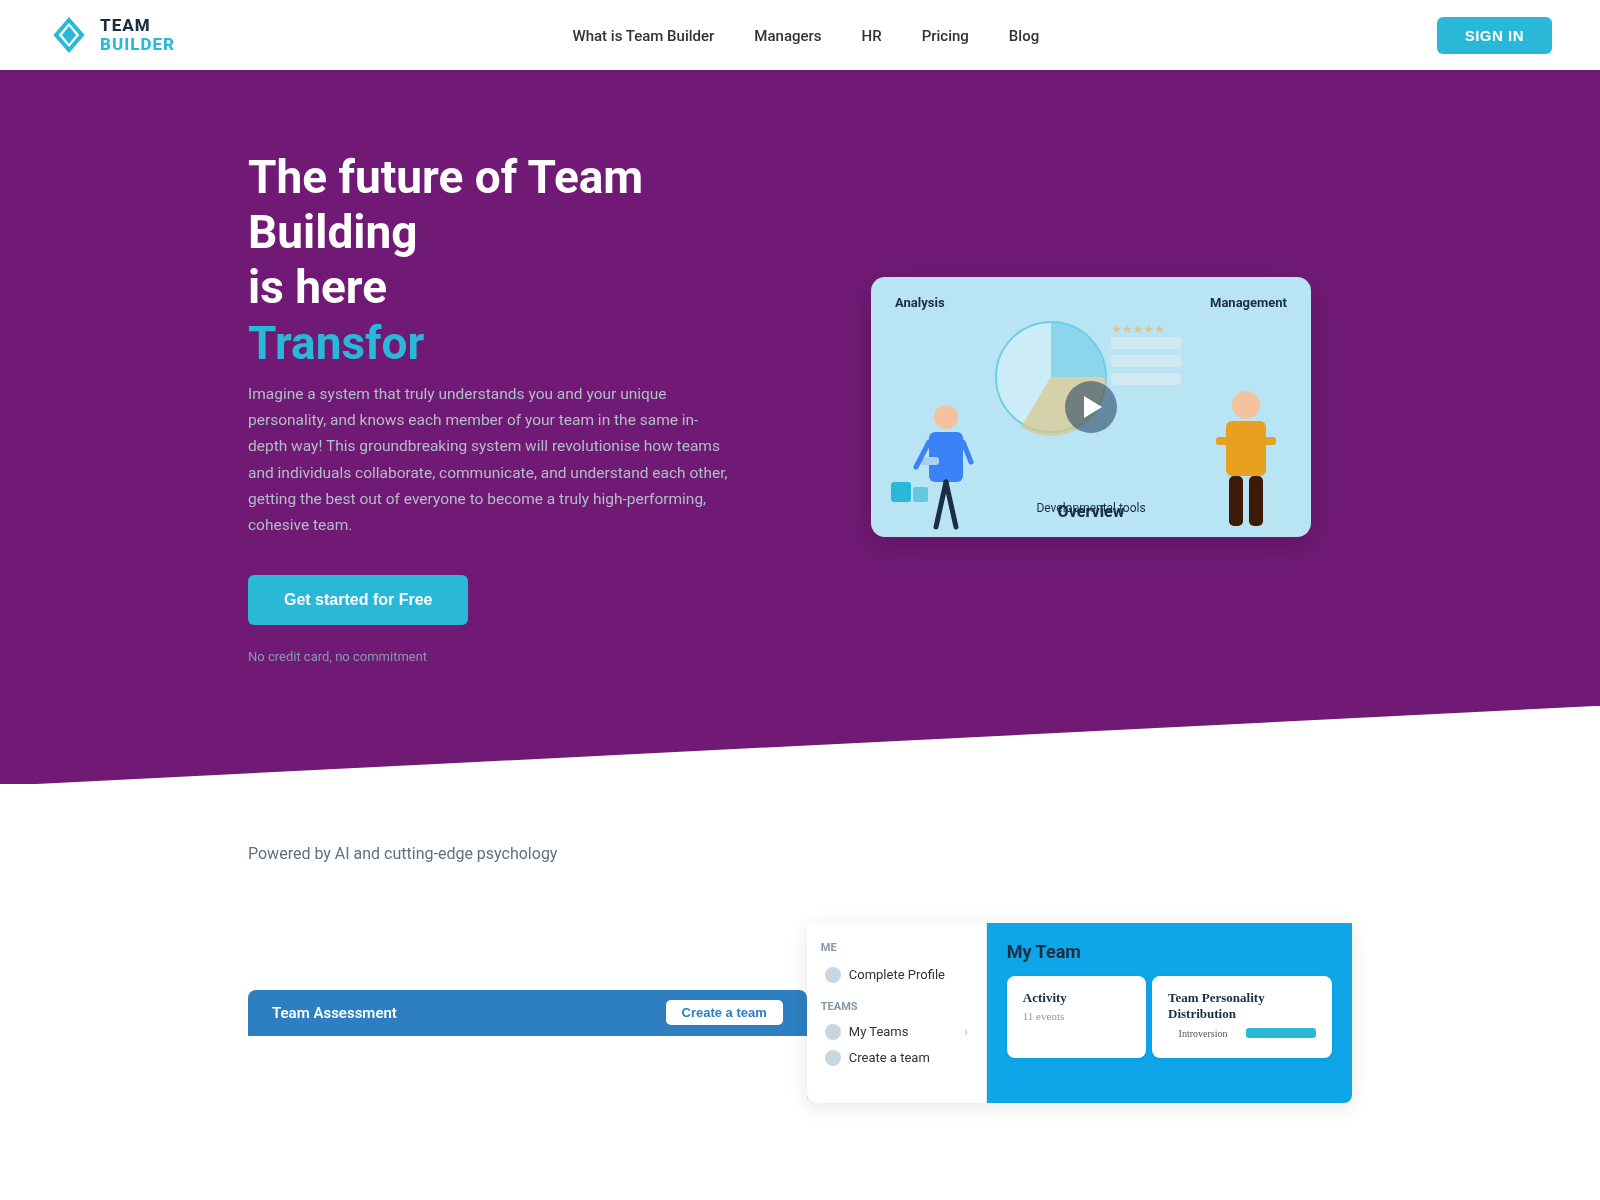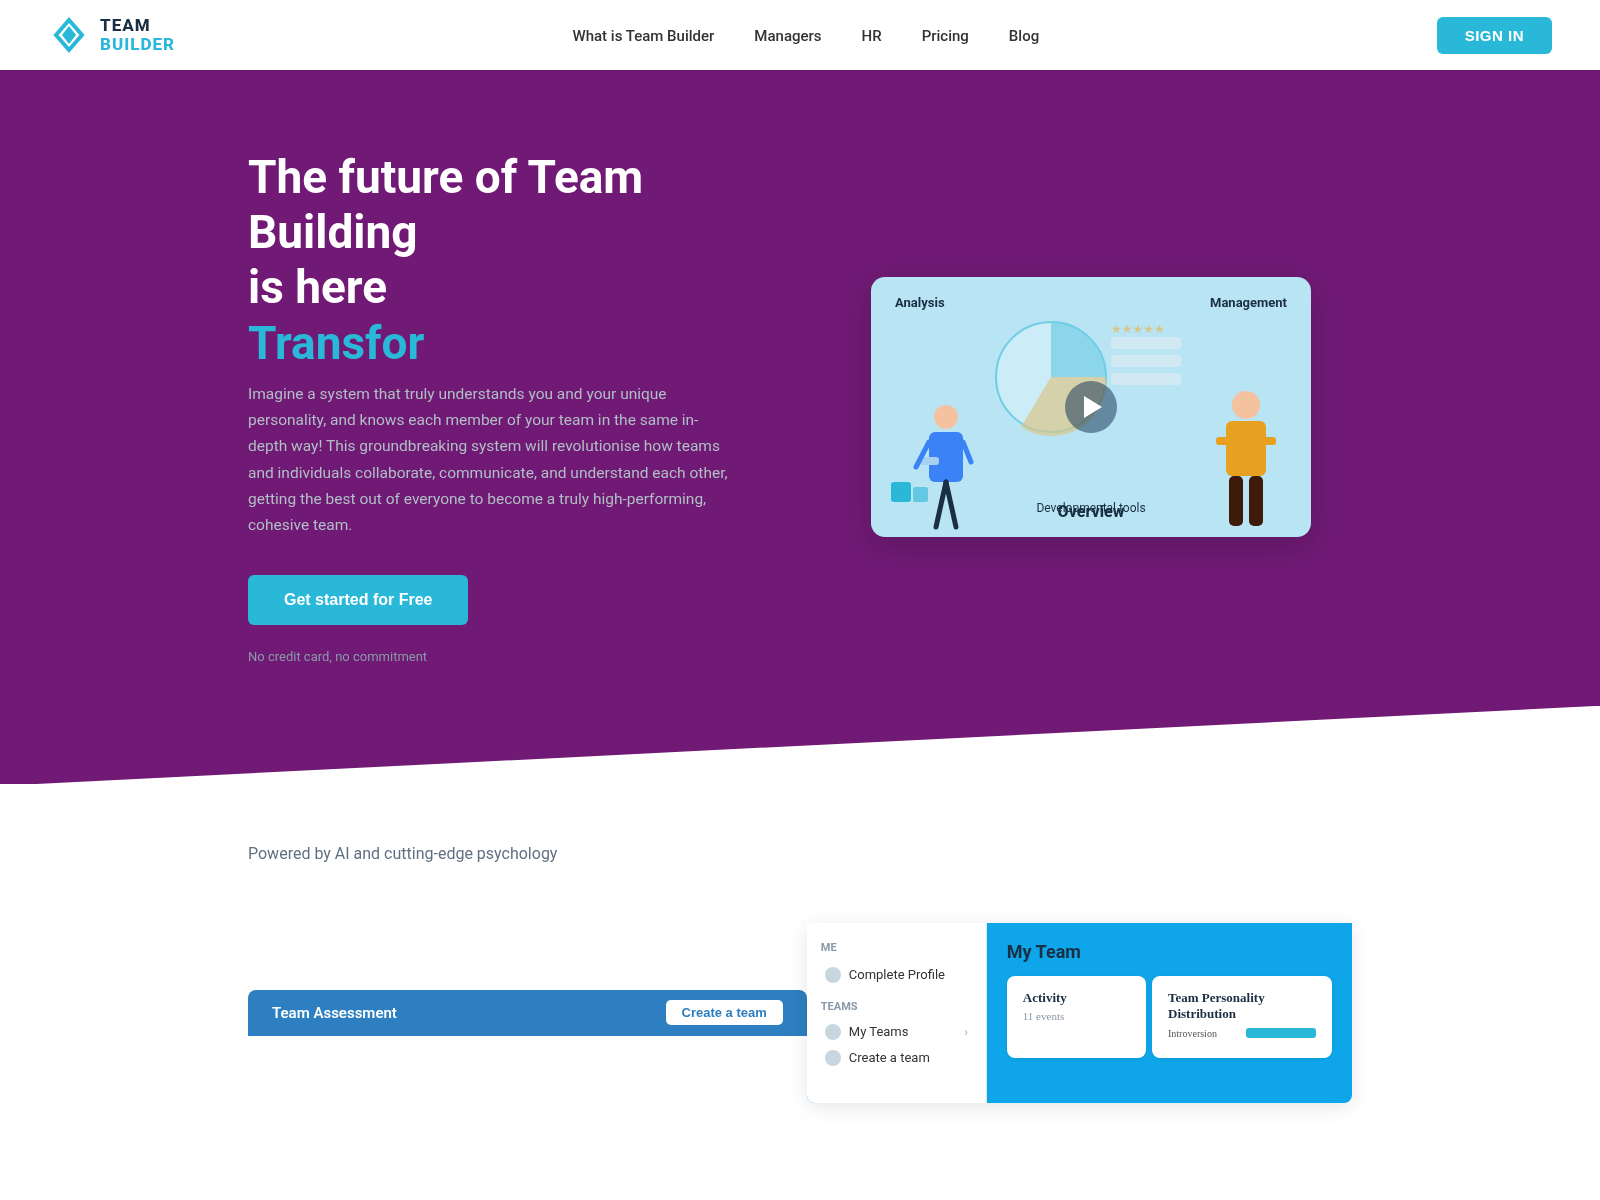--- a/index.html
+++ b/index.html
@@ -352,21 +352,21 @@
     .personality-bar-row {
       display: flex;
       align-items: center;
       gap: 8px;
       margin-bottom: 5px;
     }
     .personality-label {
       font-size: 10px;
       color: #555;
       width: 70px;
-      text-align: left;
+      text-align: center;
     }
     .personality-bar {
       height: 10px;
       border-radius: 3px;
       background: #29b8d8;
     }
 
     
     .section-intro {
       padding: 60px 48px 30px 48px;

